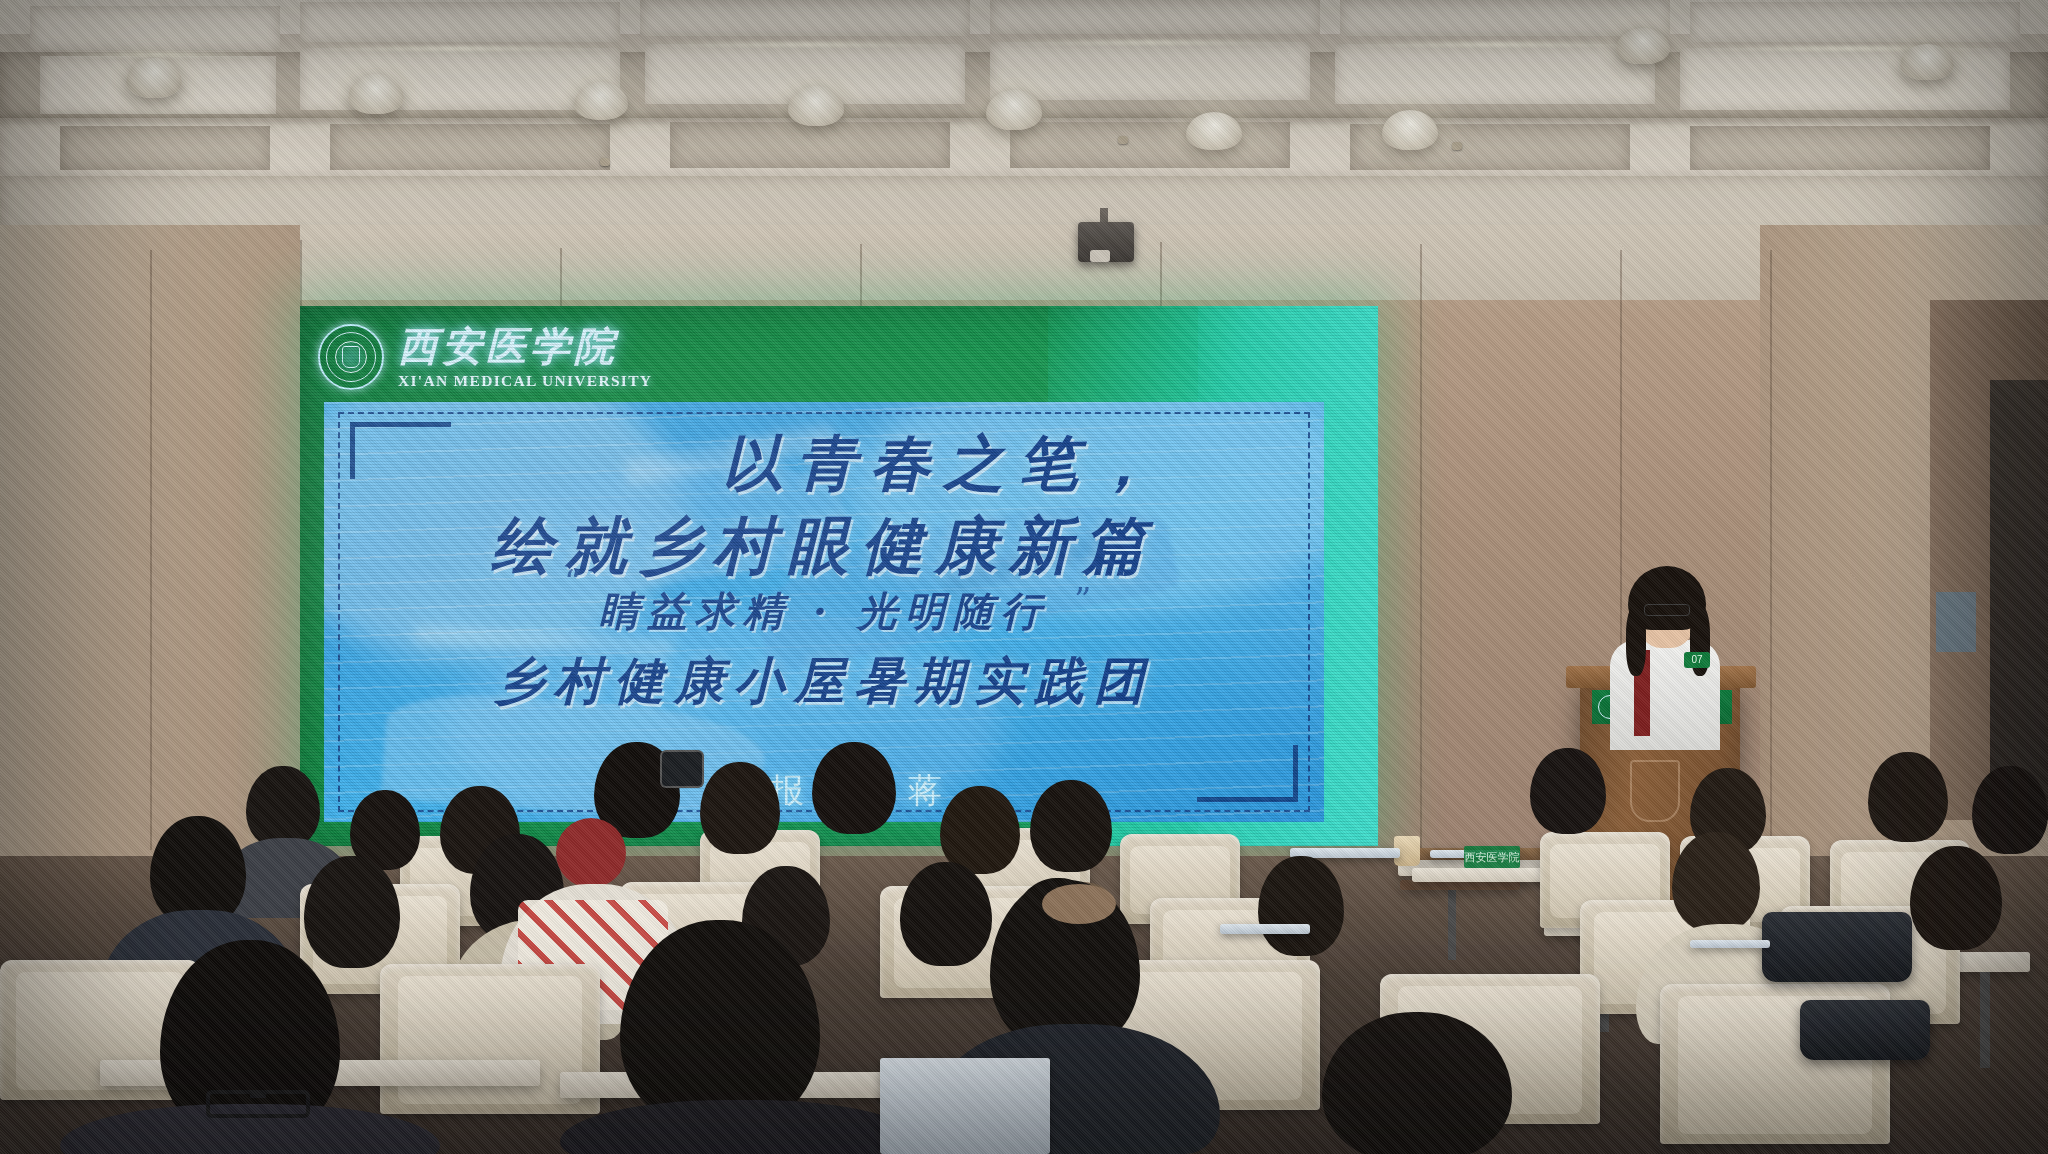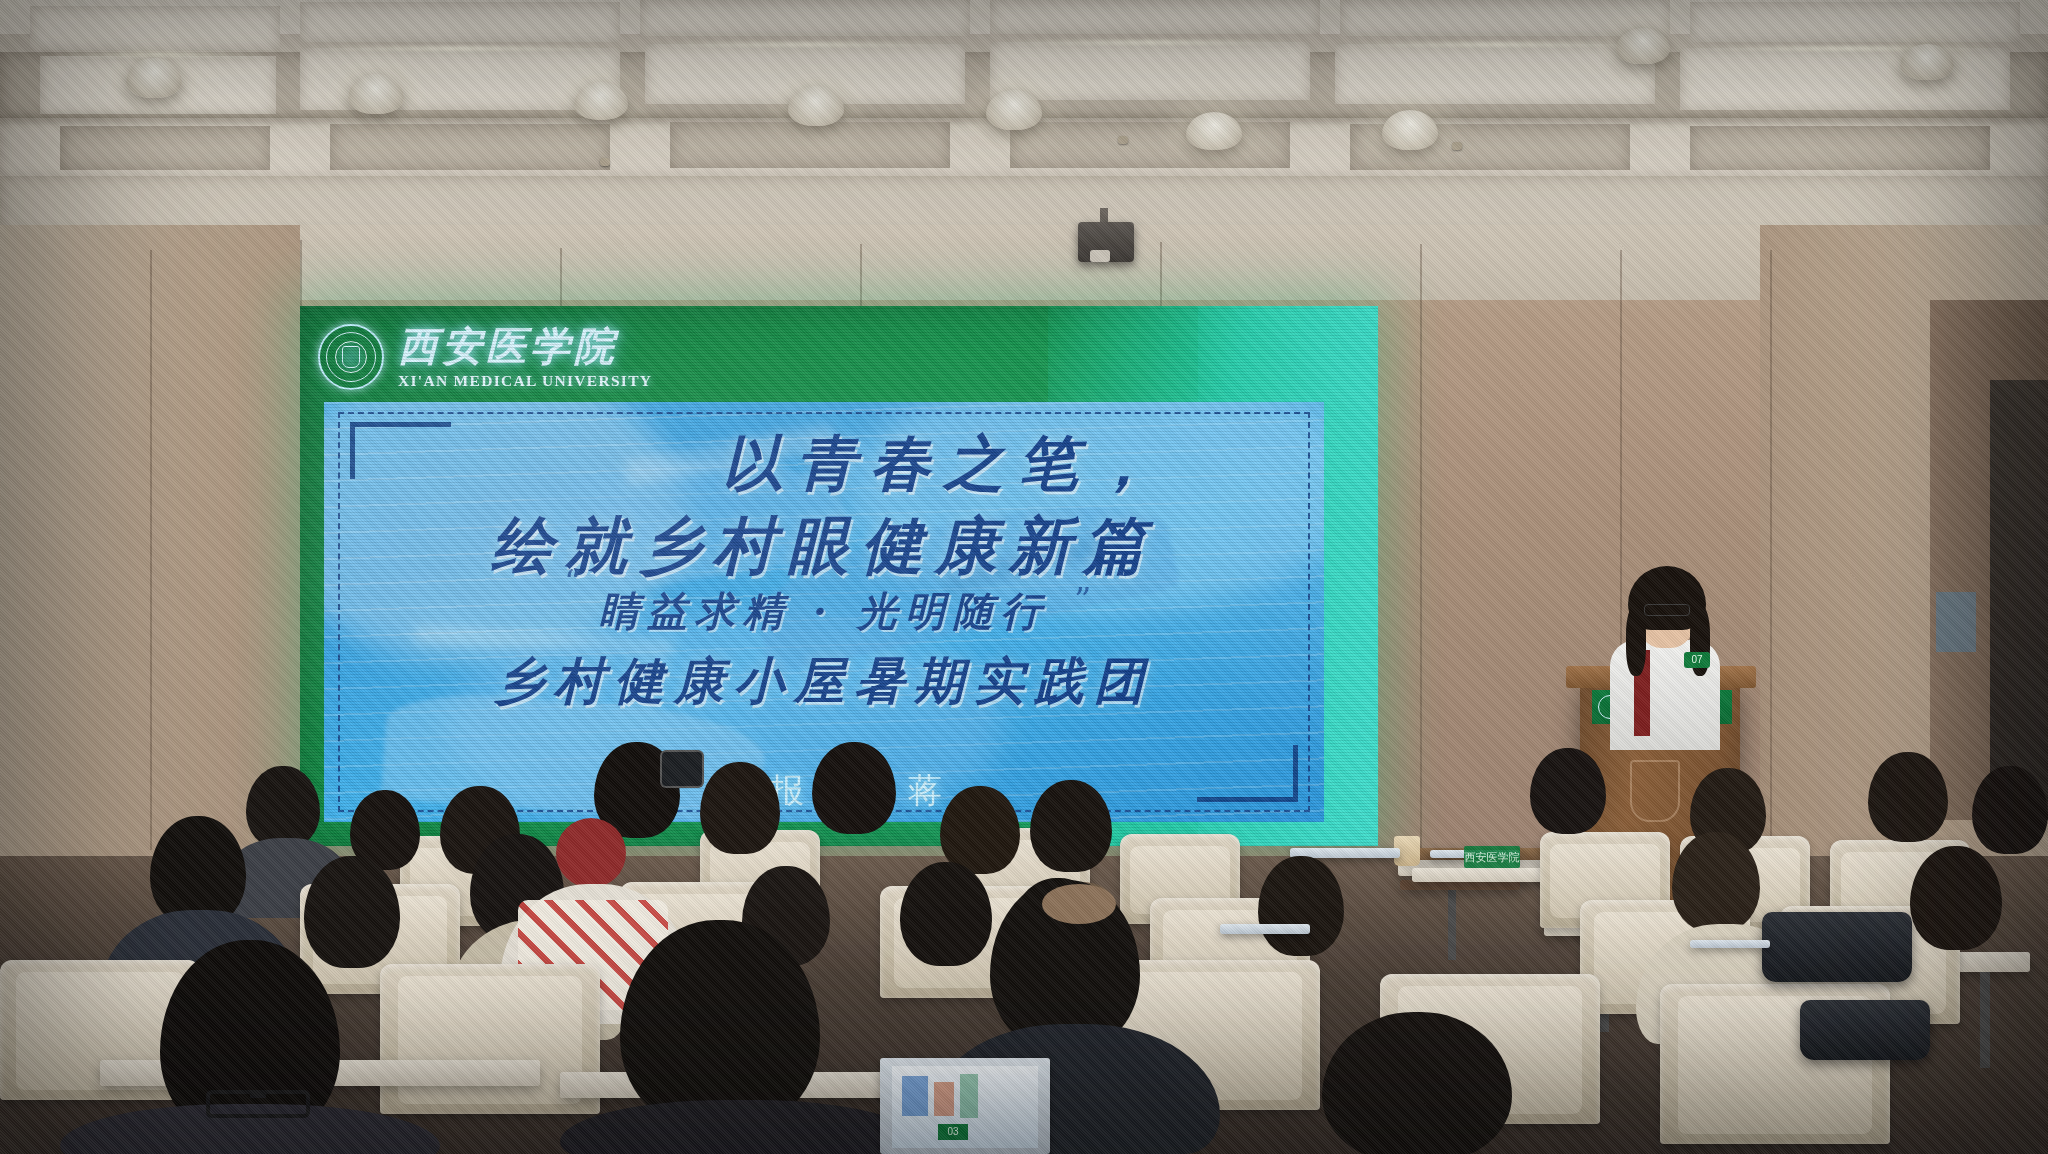--- a/index.html
+++ b/index.html
@@ -379,27 +379,20 @@
   <div class="head" style="left:620px;top:920px;width:200px;height:210px;background:#120f0c;"></div>
   <div class="shoulders" style="left:560px;top:1100px;width:360px;height:60px;background:#1f1e24;"></div>
 
   <div class="head" style="left:990px;top:880px;width:150px;height:170px;background:#13100d;"></div>
   <div style="position:absolute;left:1042px;top:884px;width:74px;height:40px;background:#8c7259;border-radius:50%;"></div>
   <div class="shoulders" style="left:930px;top:1024px;width:290px;height:130px;background:#20242b;"></div>
 
   <div class="head" style="left:1322px;top:1012px;width:190px;height:150px;background:#16120f;"></div>
 
   <div class="lap" style="left:880px;top:1058px;width:170px;height:96px;"></div>
-  <div class="lap-screen" style="left:892px;top:1066px;width:146px;height:82px;">
-    <div style="position:absolute;left:10px;top:10px;width:26px;height:40px;background:#2b6fc4;opacity:.6;"></div>
-    <div style="position:absolute;left:42px;top:16px;width:20px;height:34px;background:#c45a2b;opacity:.55;"></div>
-    <div style="position:absolute;left:68px;top:8px;width:18px;height:44px;background:#3c9c6a;opacity:.5;"></div>
-    <div style="position:absolute;left:46px;top:58px;width:30px;height:16px;background:#0c7a3b;color:#eafff0;
-         font-size:10px;line-height:16px;text-align:center;">03</div>
-  </div>
 
   <div class="bag" style="left:1762px;top:912px;width:150px;height:70px;"></div>
   <div class="bag" style="left:1800px;top:1000px;width:130px;height:60px;"></div>
 
   <div class="lap" style="left:1220px;top:924px;width:90px;height:10px;"></div>
   <div class="lap" style="left:1690px;top:940px;width:80px;height:8px;"></div>
 
   <div class="vignette"></div>
   <div class="grain"></div>
 </div>

